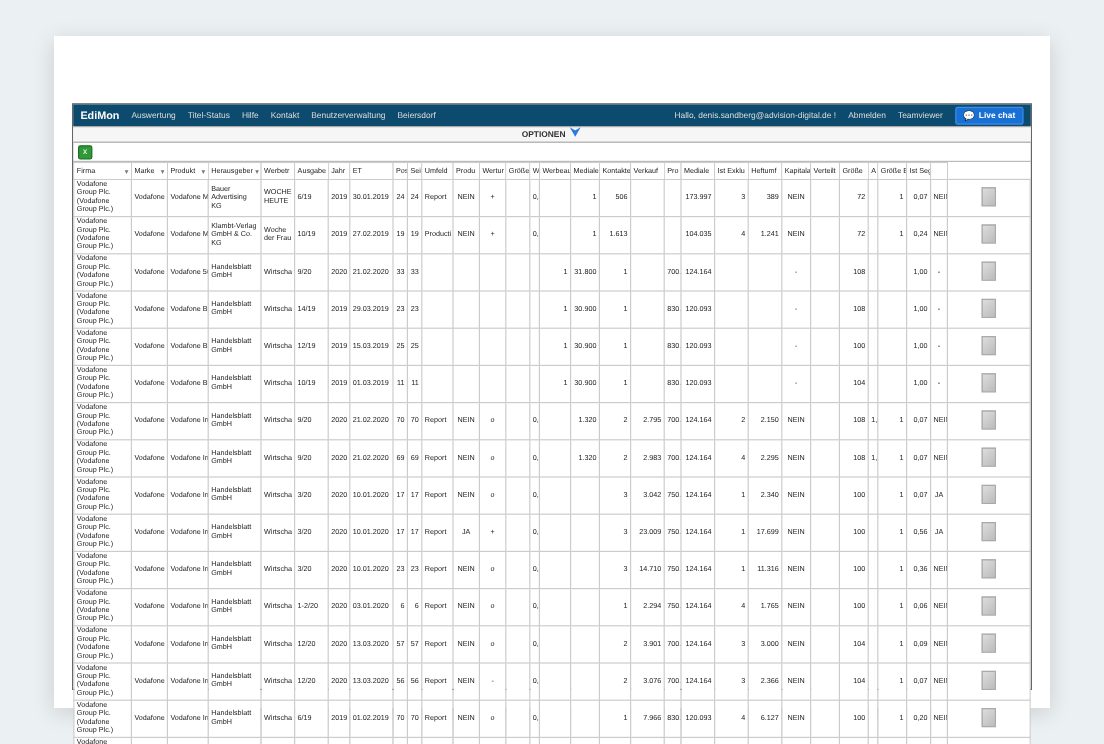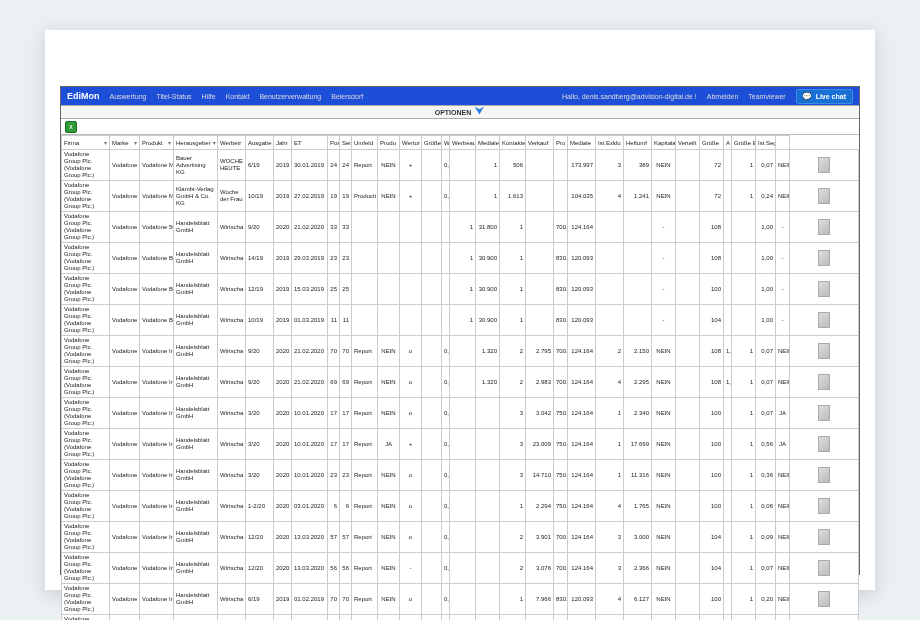--- a/index.html
+++ b/index.html
@@ -1,19 +1,19 @@
 <!DOCTYPE html>
 <html><head>
 <meta charset="utf-8">
 <style>
   * { margin:0; padding:0; box-sizing:border-box; }
   body { font-family: Arial, sans-serif; background:#ebf0f3; width:920px; height:620px; overflow:hidden; }
   .frame { position:absolute; left:45px; top:30px; width:830px; height:560px; background:#fff; box-shadow:0 4px 18px rgba(0,0,0,.15); }
   .window { position:absolute; left:15px; top:56px; right:15px; bottom:15px; background:#fff; border:1px solid #666; font-size:7px; color:#222; }
-  .topbar { background:#1d4ed8; height:18px; display:flex; align-items:center; padding:0 6px; color:#ddd; font-size:7px; }
+  .topbar { background:#0c4a6e; height:18px; display:flex; align-items:center; padding:0 6px; color:#ddd; font-size:7px; }
   .topbar .brand { font-weight:bold; font-size:9px; color:#fff; margin-right:10px; }
   .topbar .menu { display:flex; gap:10px; flex:1; }
   .topbar .menu span { cursor:pointer; }
   .topbar .right { display:flex; gap:10px; align-items:center; }
   .livechat { background:#1870d5; color:#fff; font-size:7px; font-weight:bold; padding:2px 6px; border-radius:2px; display:flex; align-items:center; gap:3px; border:1px solid #3d8ce6;}
   .livechat::before { content:"💬"; font-size:8px; }
   .opt { height:14px; border-top:1px solid #aaa; border-bottom:1px solid #aaa; background:#f6f6f6; display:flex; align-items:center; justify-content:center; gap:4px; font-size:7px; font-weight:bold; color:#333; }
   .opt .arrow { width:10px; height:10px; color:#2a7de1; font-size:10px; line-height:8px; }
   .toolbar { height:16px; border-bottom:1px solid #bbb; display:flex; align-items:center; padding:0 4px; }
   .exbtn { width:12px; height:12px; background:#2e9a37; border:1px solid #1d6b24; border-radius:2px; display:flex; align-items:center; justify-content:center; color:#fff; font-size:7px; }

